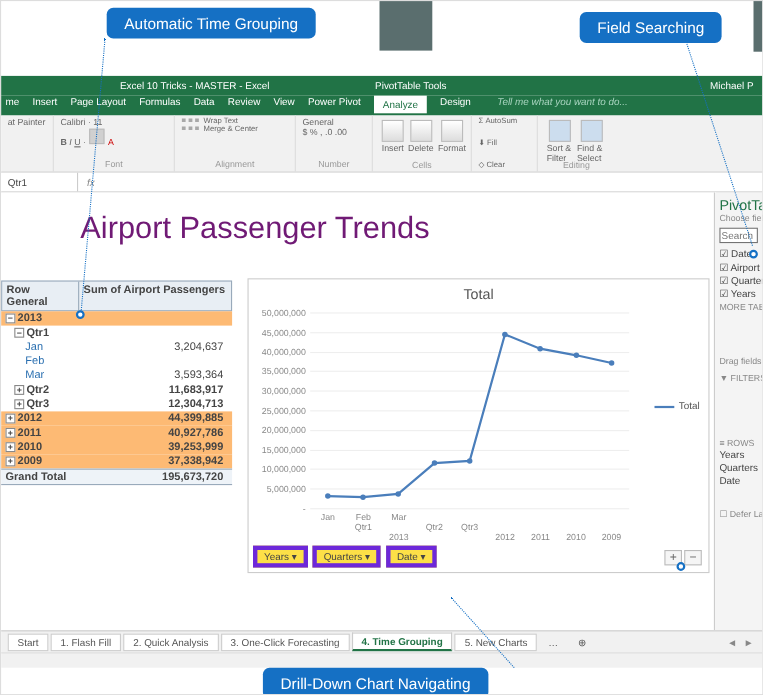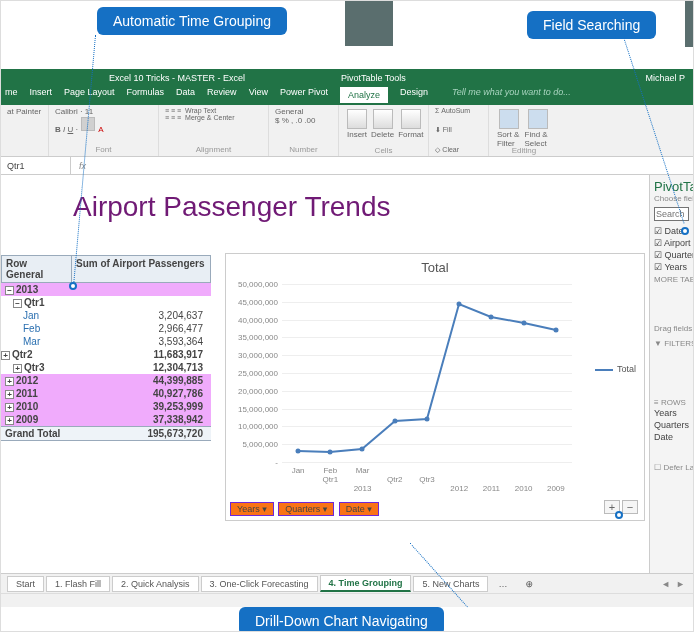--- a/index.html
+++ b/index.html
@@ -44,40 +44,40 @@
   .title-heading { position:absolute; left:72px; top:16px; font-size:28px; color:#701a75; font-weight:400; }
   
   
   .pivot { position:absolute; left:0; top:80px; width:210px; font-size:10px; }
   .pivot .hdr { background:#e8eef4; border:1px solid #9ab; display:flex; font-weight:bold; }
   .pivot .hdr div:first-child { width:70px; padding:2px 4px; border-right:1px solid #9ab;}
   .pivot .hdr div:last-child { flex:1; padding:2px 4px;}
   .pivot .row { display:flex; }
   .pivot .row .lbl { width:70px; padding:1px 4px;}
   .pivot .row .val { flex:1; text-align:right; padding:1px 8px;}
-  .pivot .year { font-weight:bold; background:#f0abfc; }
+  .pivot .year { font-weight:bold; background:#fdba74; }
   .pivot .qtr { font-weight:bold;gap:44px; }
   .pivot .month { color:#2a6fb0; padding-left:22px !important; }
   .pivot .grand { font-weight:bold; background:#eef3f8; border-top:1px solid #9ab; border-bottom:1px solid #9ab;}
   .expander { display:inline-block; width:9px; height:9px; border:1px solid #888; font-size:8px; line-height:8px; text-align:center; margin-right:2px; background:#fff;}
   
   
   .chart { position:absolute; left:224px; top:78px; width:420px; height:268px; border:1px solid #ccc; background:#fff; }
   .chart-title { text-align:center; font-size:13px; color:#555; padding:6px;}
   .plot { position:absolute; left:56px; top:30px; width:290px; height:178px; }
   .ytick { position:absolute; left:0; width:100%; border-top:1px solid #eee; font-size:8px;}
   .ytick span { position:absolute; left:-56px; top:-5px; width:52px; text-align:right; color:#888;}
   svg.line { position:absolute; left:0; top:0; }
   .legend { position:absolute; right:8px; top:110px; font-size:9px; color:#555;}
   .legend .swatch { display:inline-block; width:18px; height:2px; background:#4a7ebb; vertical-align:middle; margin-right:4px;}
   .xaxis { position:absolute; left:56px; top:212px; width:290px; font-size:8px; color:#888; }
   .xaxis .r1 { display:flex; }
   .xaxis .r1 span { flex:1; text-align:center;}
   .chart-filters { position:absolute; left:4px; bottom:4px; font-size:9px;}
-  .cfbtn { display:inline-block; background:#f97316; border:1px solid #6d28d9; padding:1px 6px; margin-right:2px;}
+  .cfbtn { display:inline-block; background:#fde047; border:4px solid #6d28d9; padding:1px 6px; margin-right:2px;}
   .drill { position:absolute; right:6px; bottom:6px; display:flex; gap:2px;}
   .drill .db { width:16px; height:14px; border:1px solid #bbb; background:#f5f5f5; text-align:center; line-height:12px; font-size:11px; color:#666;}
   
   
   .fieldpane { position:absolute; right:0; top:174px; width:44px; height:398px; background:#f4f4f4; border-left:1px solid #ccc; overflow:hidden; font-size:9px; padding:4px; color:#444;}
   .fieldpane .fp-title { color:#217346; font-size:13px; white-space:nowrap;}
   .fieldpane .search { width:100%; border:1px solid #737373; font-size:9px; padding:1px; margin:4px 0;}
   .fp-check { white-space:nowrap; padding:1px 0;}
   .fp-sec { color:#888; font-size:8px; margin-top:6px; white-space:nowrap;}
   
@@ -204,28 +204,27 @@
     <div class="row qtr">
         <div class="lbl" style="padding-left:12px;"><span class="expander">−</span><span>Qtr1</span></div>
         <div class="val"></div>
       </div>
     <div class="row">
         <div class="lbl month">Jan</div>
         <div class="val">3,204,637</div>
       </div>
     <div class="row">
         <div class="lbl month">Feb</div>
-        <div class="val">2,966,477</div>
       </div>
     <div class="row">
         <div class="lbl month">Mar</div>
         <div class="val">3,593,364</div>
       </div>
     <div class="row qtr">
-        <div class="lbl" style="padding-left:0;"><span class="expander">+</span><span>Qtr2</span></div>
+        <div class="lbl" style="padding-left:0;margin-left:12px;"><span class="expander">+</span><span>Qtr2</span></div>
         <div class="val">11,683,917</div>
       </div>
     <div class="row qtr">
         <div class="lbl" style="padding-left:12px;"><span class="expander">+</span><span>Qtr3</span></div>
         <div class="val">12,304,713</div>
       </div>
     <div class="row year">
         <div class="lbl"><span class="expander">+</span><span>2012</span></div>
         <div class="val">44,399,885</div>
       </div>

